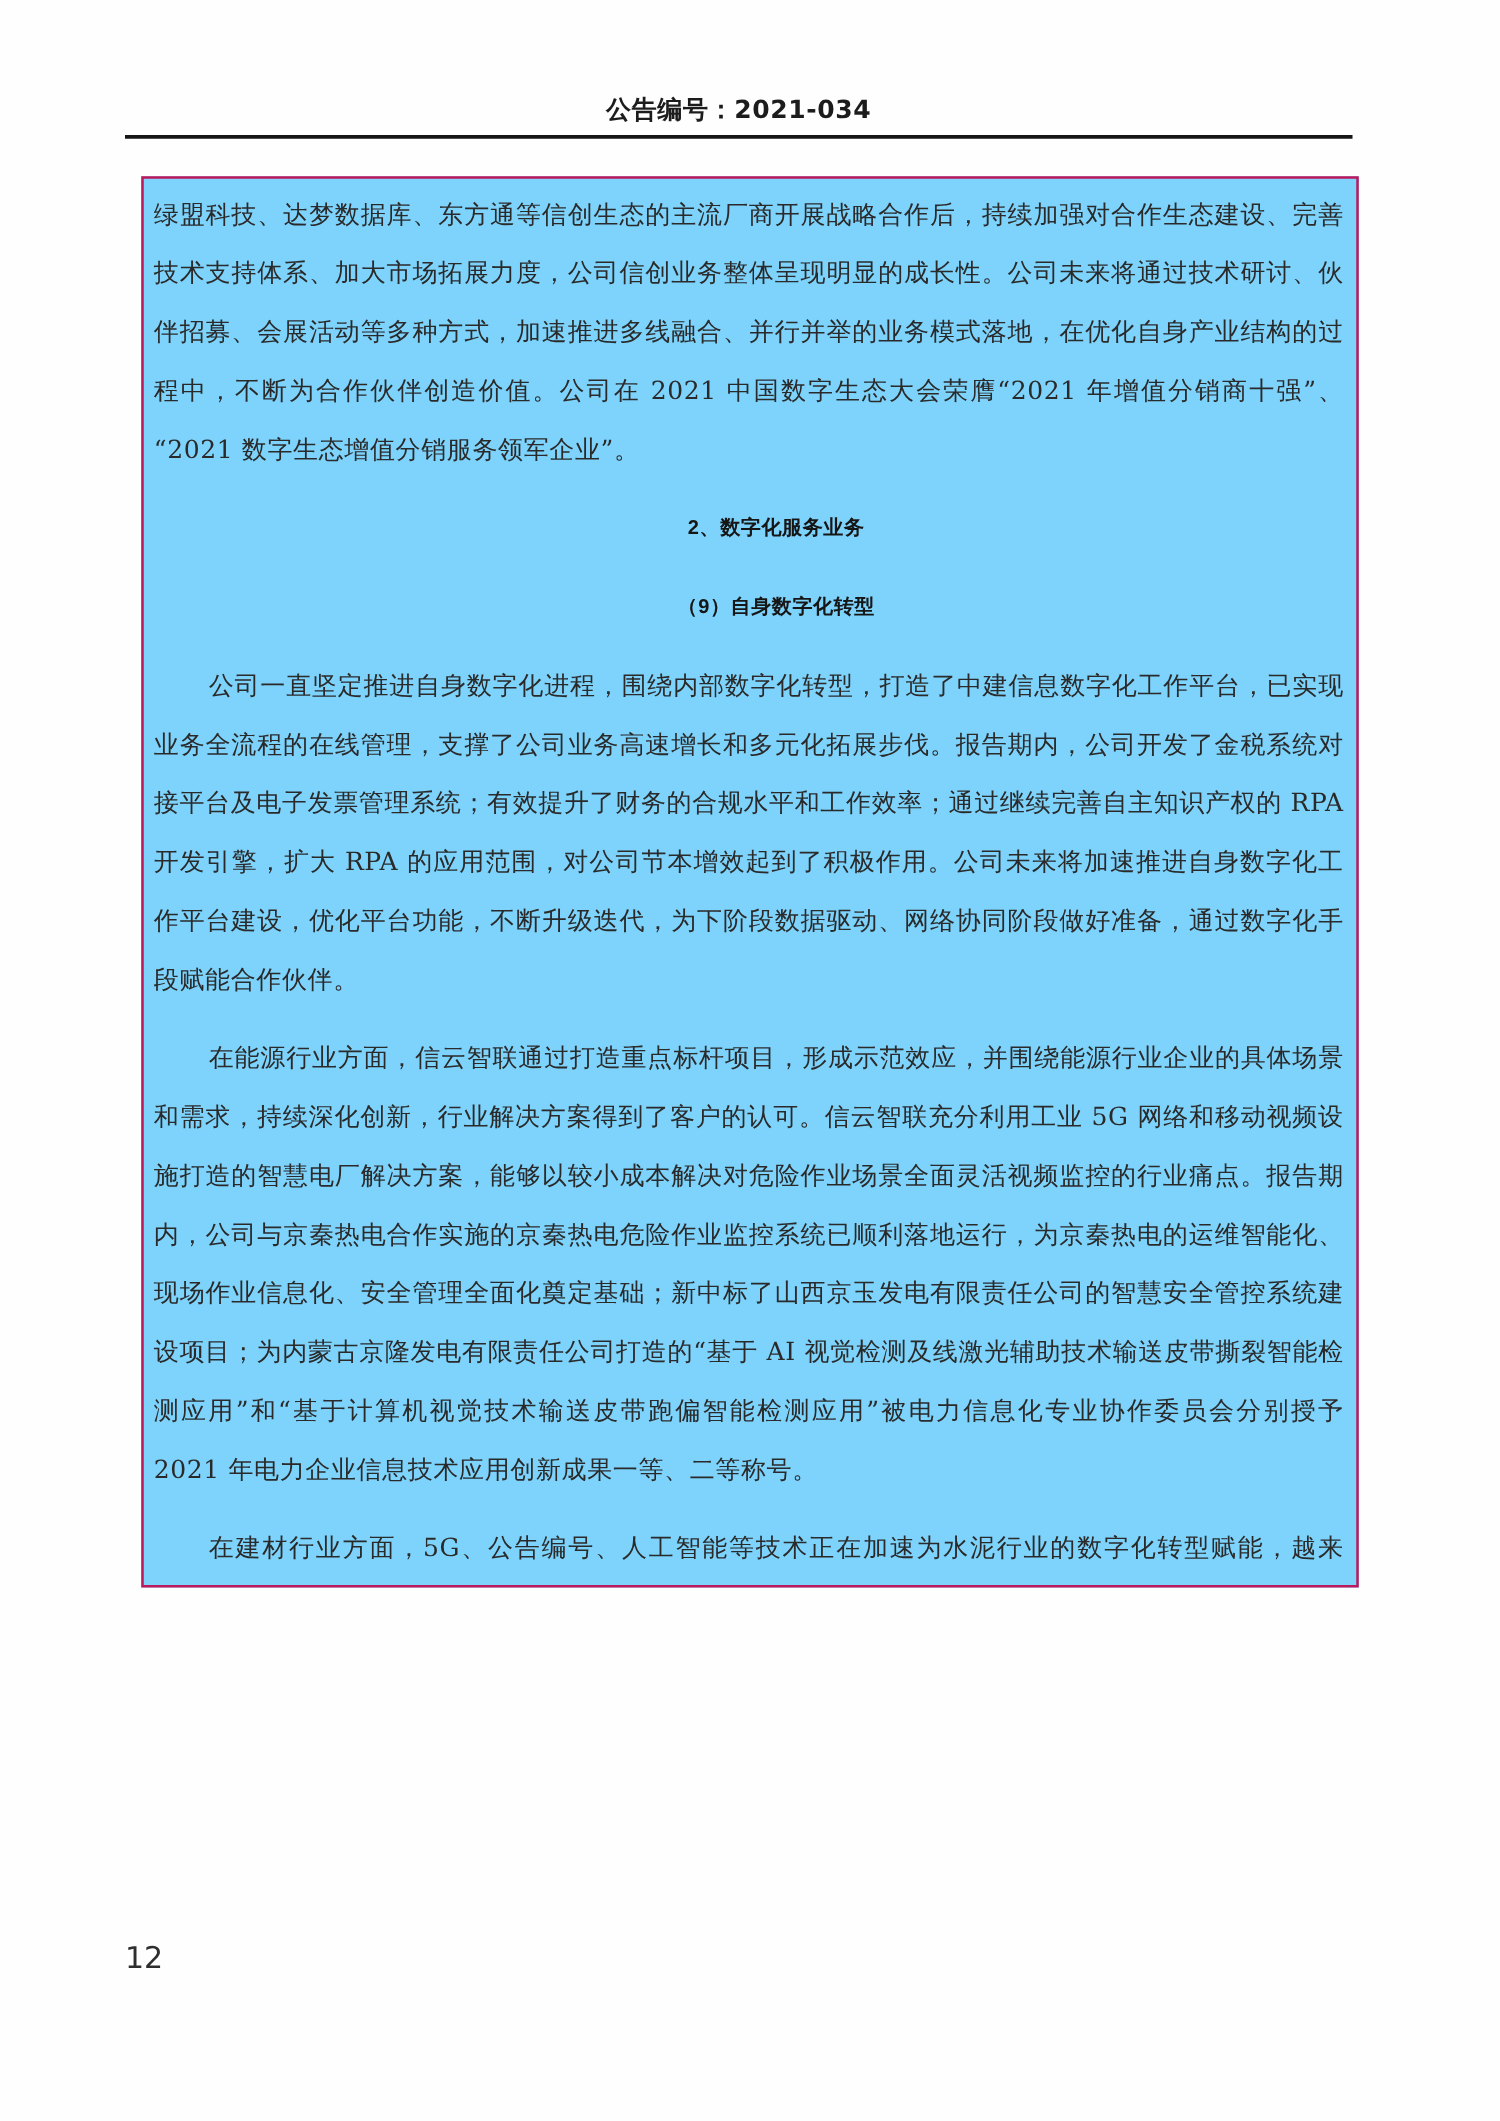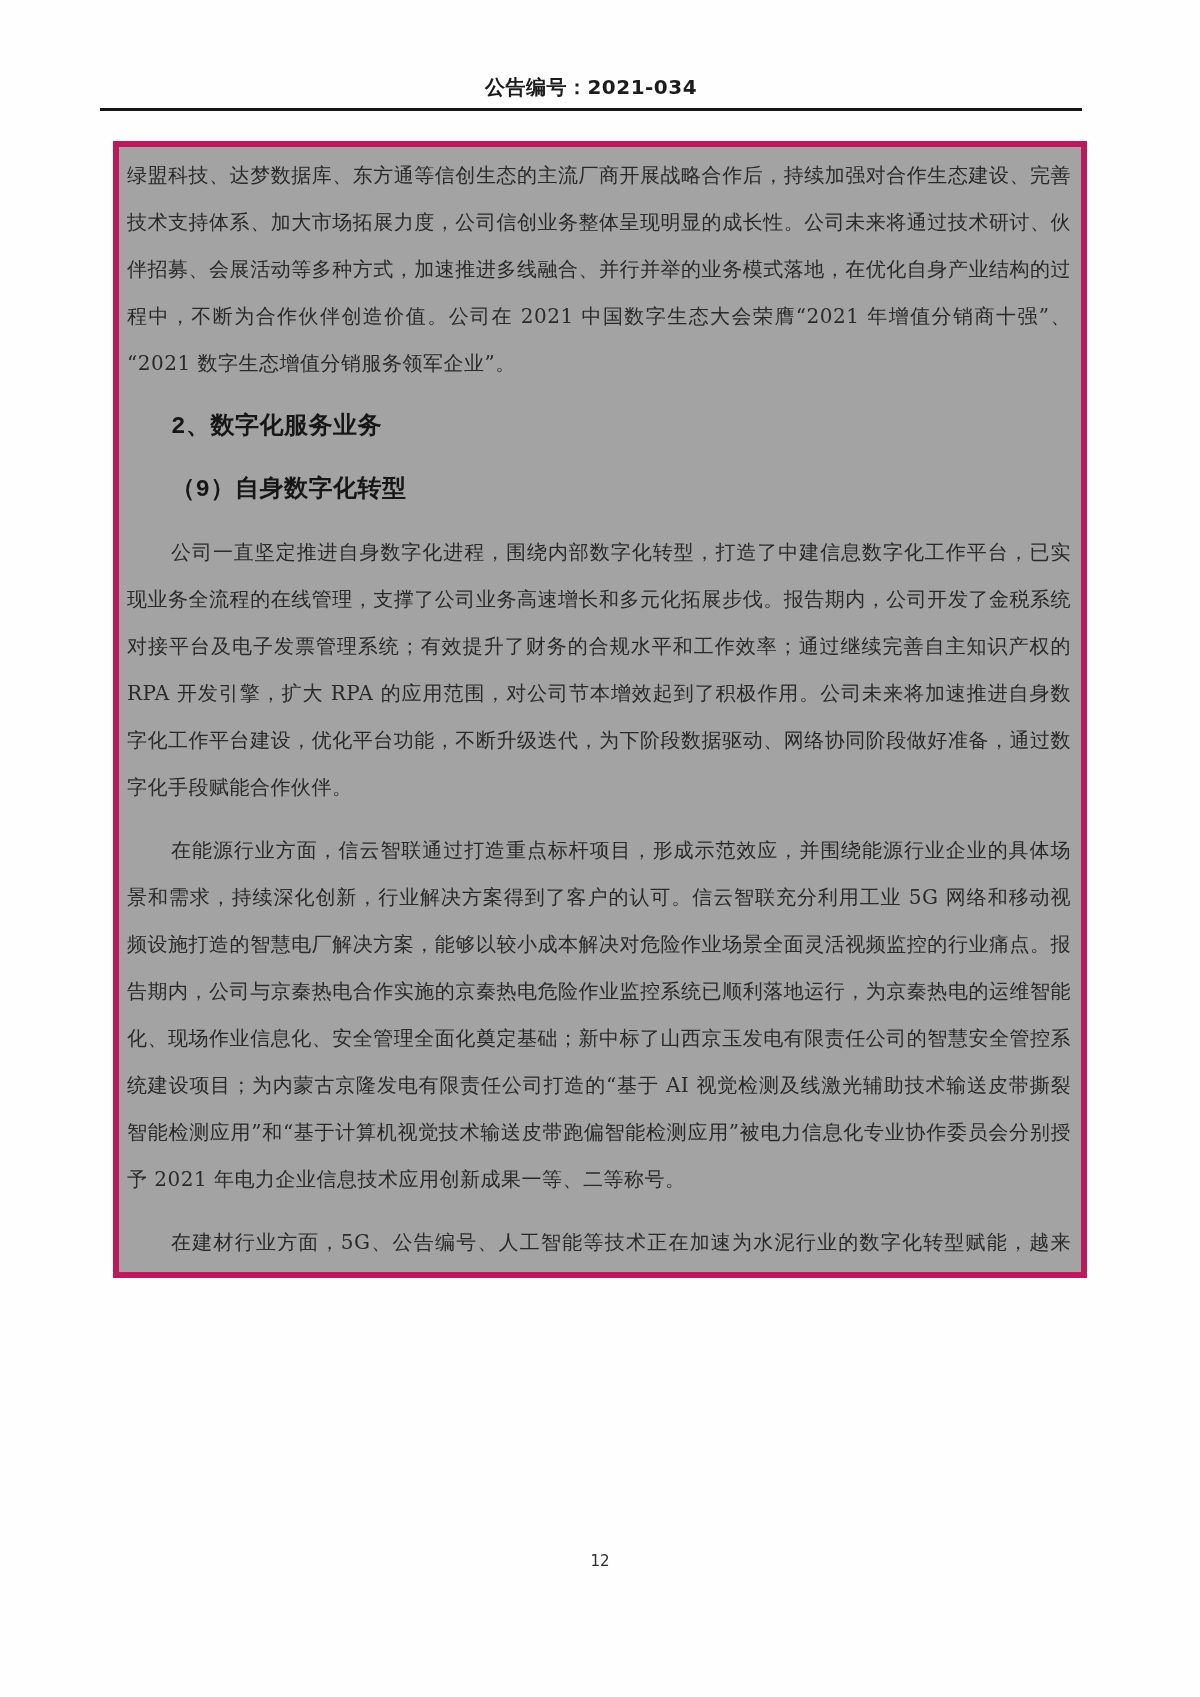--- a/index.html
+++ b/index.html
@@ -36,22 +36,22 @@
     height: 3px;
     background: #161616;
   }
   
   .content-box {
     position: absolute;
     top: 141px;
     left: 113px;
     width: 974px;
     box-sizing: border-box;
-    border: 6px solid #be185d;
-    background: #a3a3a3;
+    border: 2px solid #be185d;
+    background: #7dd3fc;
     padding: 5px 10px 2px 8px;
   }
   .para {
     margin: 0 0 16px 0;
     font-size: 20px;
     line-height: 47px;
     color: #2a2a2a;
     text-align: justify;
     letter-spacing: 0.5px;
   }
@@ -59,37 +59,37 @@
     text-indent: 44px;
   }
   .para.last {
     margin-bottom: 4px;
   }
   .para.fill-last {
     text-align-last: justify;
   }
   .heading {
     margin: 0 0 16px 0;
-    font-size: 24px;
+    font-size: 16px;
     line-height: 47px;
     font-weight: 700;
     color: #161616;
     text-indent: 44px;
-    font-family: Liberation Mono, monospace;
+    font-family: Liberation Sans, sans-serif;
     letter-spacing: 0.5px;
+    text-align: center;
   }
   
   .footer {
     position: absolute;
     top: 1552px;
     left: 100px;
     width: 1000px;
-    text-align: center;
     font-family: "DejaVu Sans", "Liberation Sans", sans-serif;
-    font-size: 15px;
+    font-size: 24px;
     color: #2e2e2e;
   }
 </style>
 </head>
 <body>
 
 <div class="page">
 
   <div class="header">
     <span>公告编号：2021-034</span>

